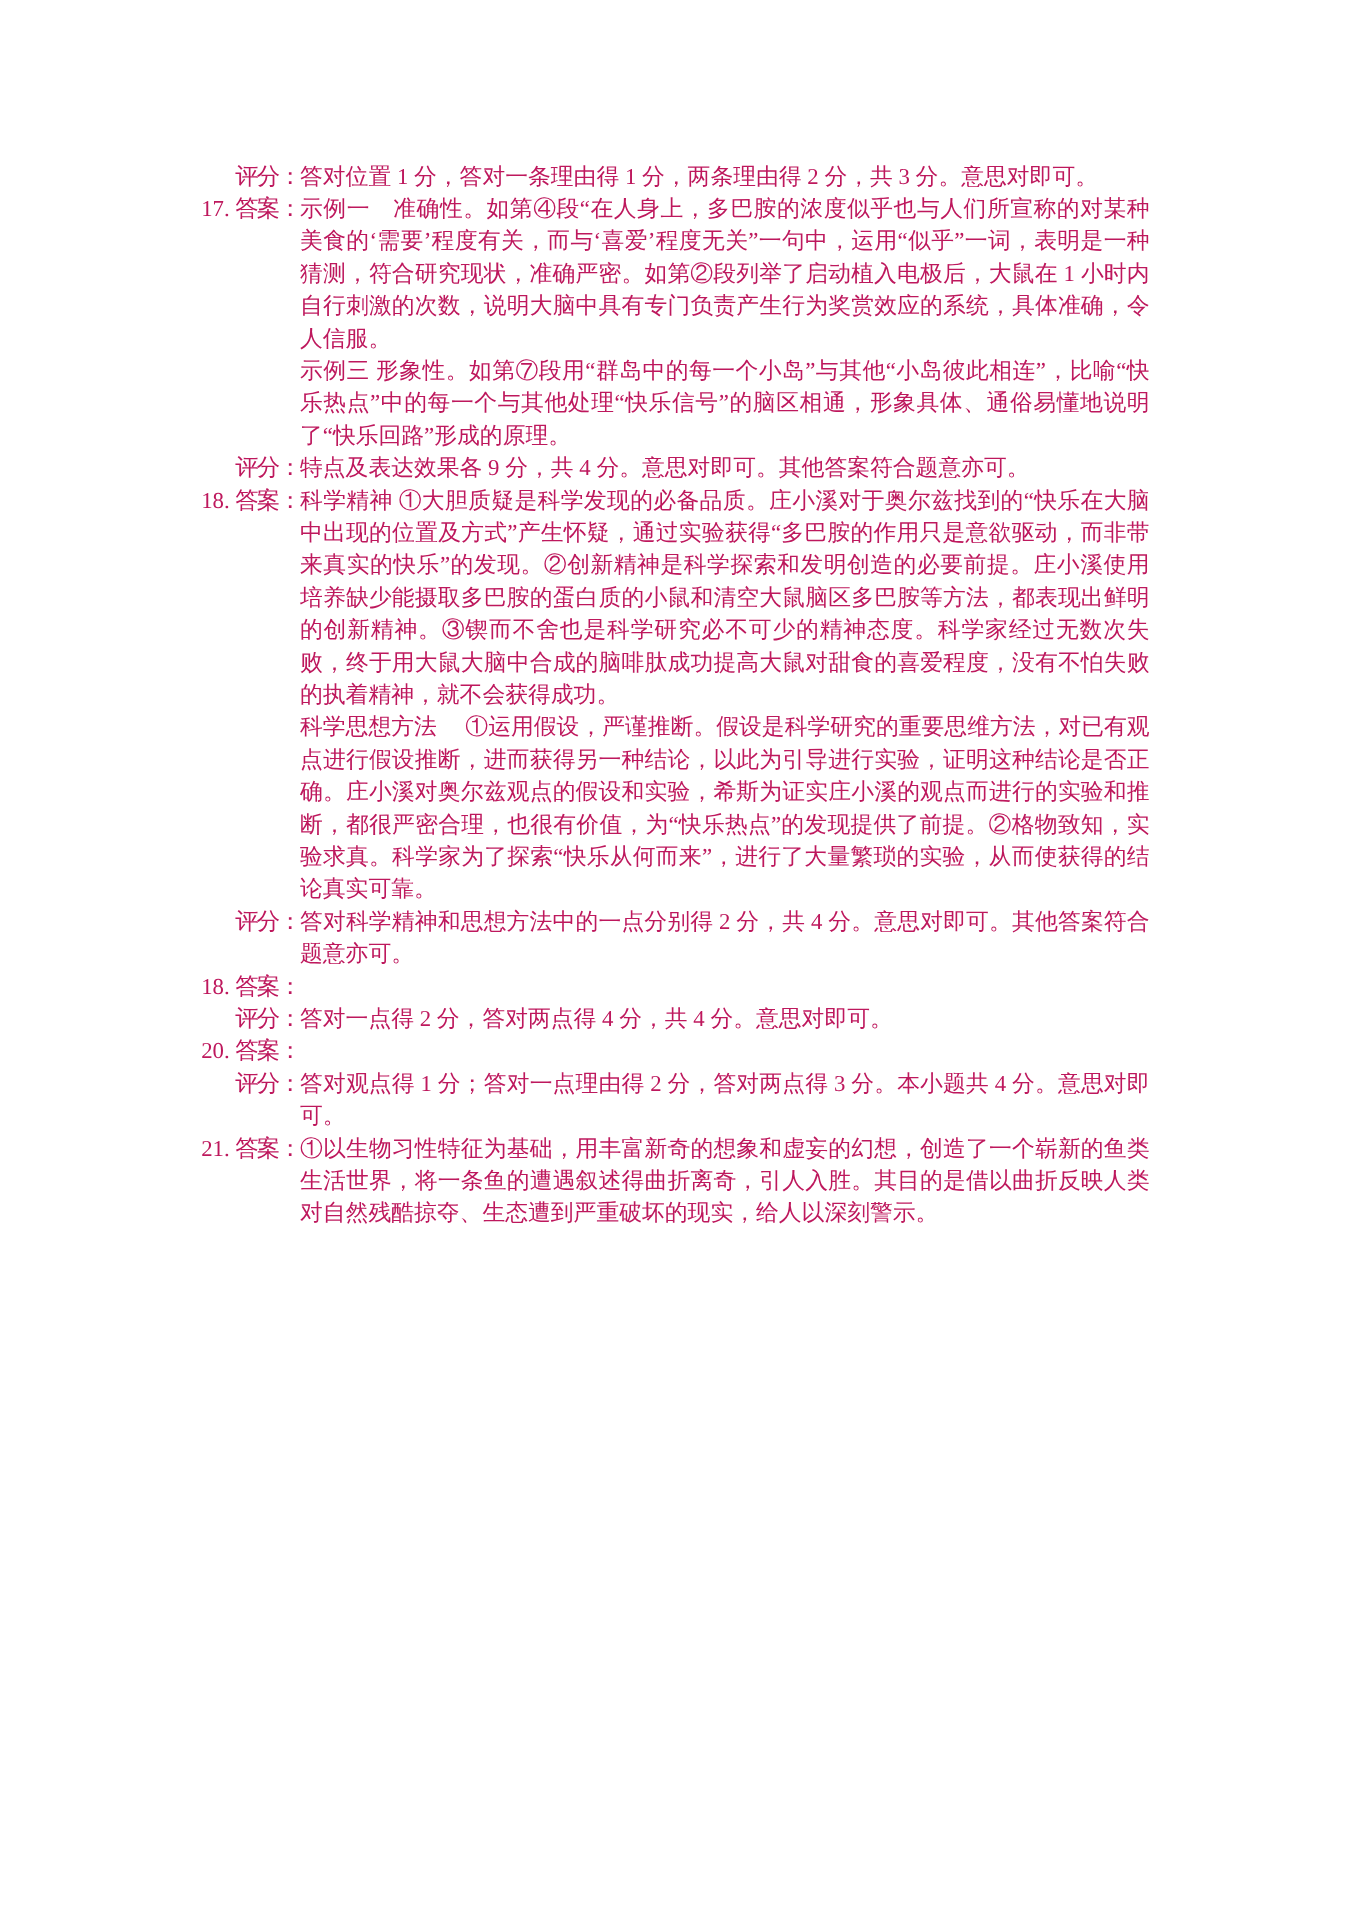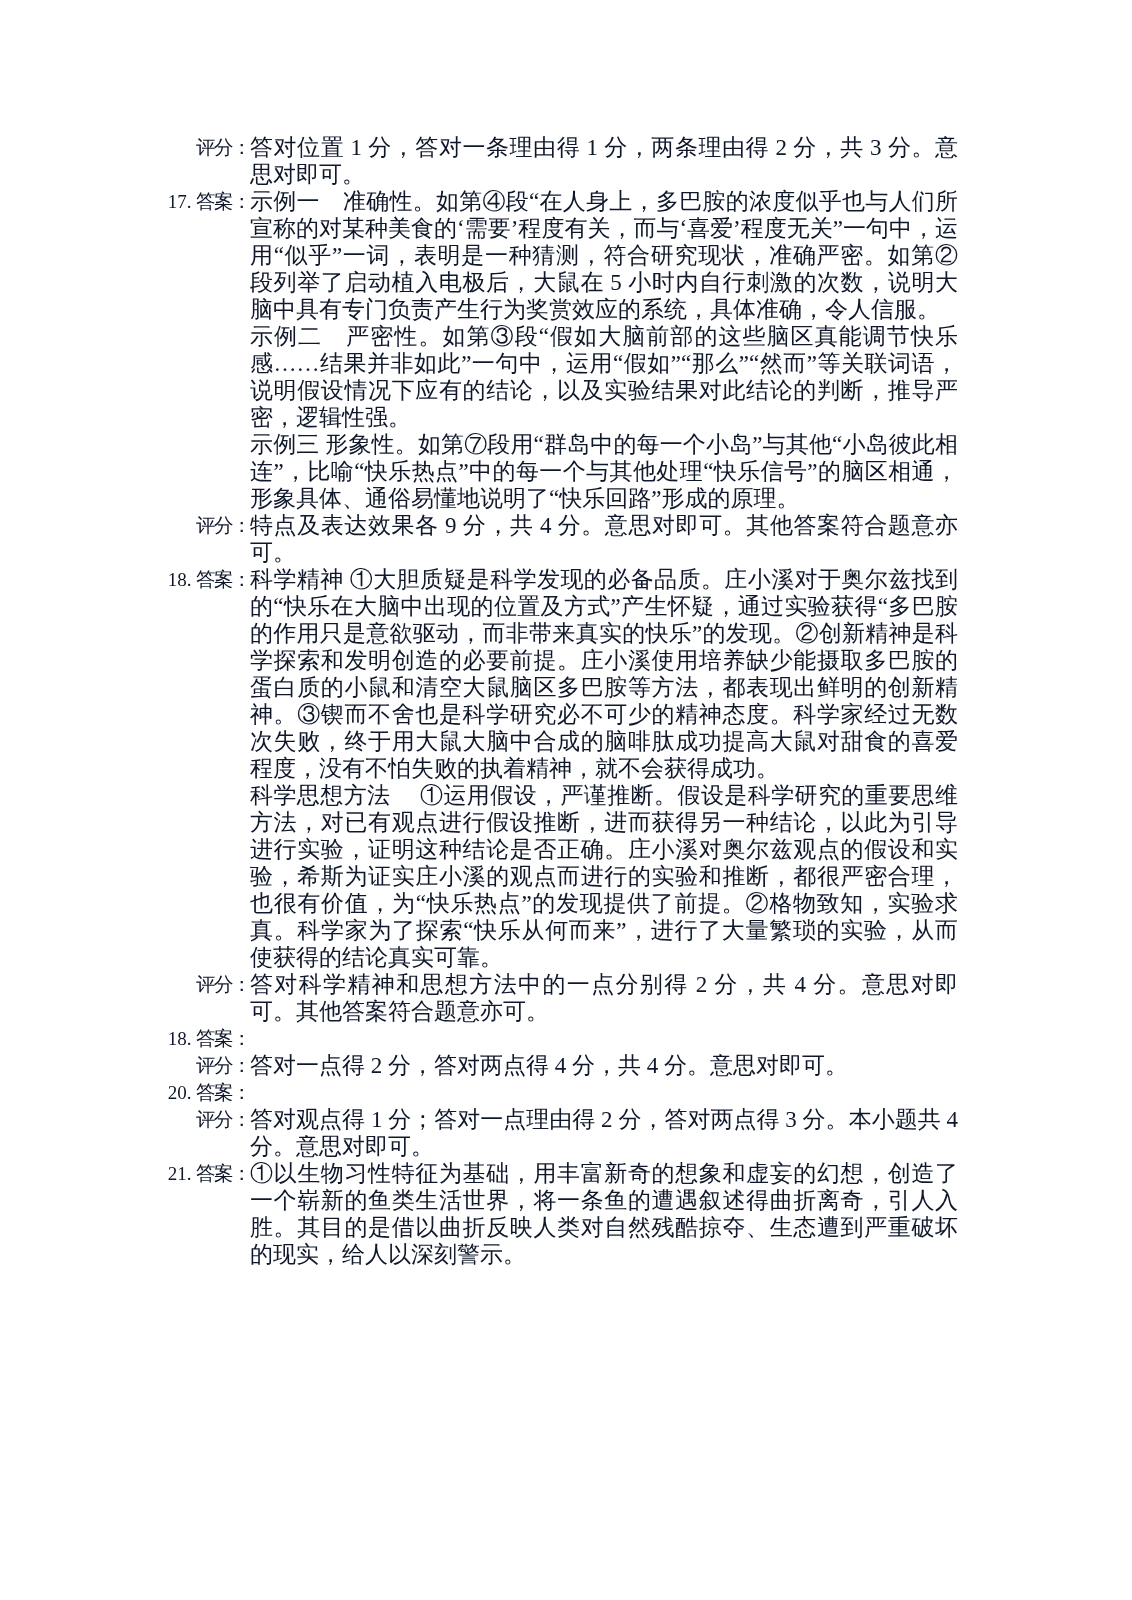--- a/index.html
+++ b/index.html
@@ -7,21 +7,21 @@
     padding: 0;
     background: #ffffff;
   }
   .page {
     position: relative;
     width: 1132px;
     height: 1600px;
     background: #ffffff;
     overflow: hidden;
     font-family: "Liberation Serif", "DejaVu Serif", serif;
-    color: #0f172a;
+    color: #be185d;
   }
   .content {
     position: absolute;
     left: 163px;
     top: 134px;
     width: 795px;
   }
   .row {
     display: flex;
     align-items: flex-start;
@@ -38,21 +38,21 @@
     flex: none;
     width: 54px;
     font-size: 19.5px;
     line-height: 27px;
     letter-spacing: -1.5px;
     white-space: nowrap;
   }
   .body {
     flex: 1;
     min-width: 0;
-    font-size: 23px;
+    font-size: 19px;
     line-height: 27px;
   }
   .para {
     text-align: justify;
     text-align-last: left;
     word-break: break-all;
   }
 </style>
 </head>
 <body>
@@ -63,22 +63,21 @@
         <span class="num"></span>
         <span class="label">评分：</span>
         <div class="body">
           <div class="para">答对位置 1 分，答对一条理由得 1 分，两条理由得 2 分，共 3 分。意思对即可。</div>
         </div>
       </div>
       <div class="row">
         <span class="num">17.</span>
         <span class="label">答案：</span>
         <div class="body">
-          <div class="para">示例一　准确性。如第④段“在人身上，多巴胺的浓度似乎也与人们所宣称的对某种美食的‘需要’程度有关，而与‘喜爱’程度无关”一句中，运用“似乎”一词，表明是一种猜测，符合研究现状，准确严密。如第②段列举了启动植入电极后，大鼠在 5 小时内自行刺激的次数，说明大脑中具有专门负责产生行为奖赏效应的系统，具体准确，令人信服。</div>
-          <div class="para">示例二　严密性。如第③段“假如大脑前部的这些脑区真能调节快乐感……结果并非如此”一句中，运用“假如”“那么”“然而”等关联词语，说明假设情况下应有的结论，以及实验结果对此结论的判断，推导严密，逻辑性强。</div>
+          <div class="para">示例一　准确性。如第④段“在人身上，多巴胺的浓度似乎也与人们所宣称的对某种美食的‘需要’程度有关，而与‘喜爱’程度无关”一句中，运用“似乎”一词，表明是一种猜测，符合研究现状，准确严密。如第②段列举了启动植入电极后，大鼠在 1 小时内自行刺激的次数，说明大脑中具有专门负责产生行为奖赏效应的系统，具体准确，令人信服。</div>
           <div class="para">示例三 形象性。如第⑦段用“群岛中的每一个小岛”与其他“小岛彼此相连”，比喻“快乐热点”中的每一个与其他处理“快乐信号”的脑区相通，形象具体、通俗易懂地说明了“快乐回路”形成的原理。</div>
         </div>
       </div>
       <div class="row">
         <span class="num"></span>
         <span class="label">评分：</span>
         <div class="body">
           <div class="para">特点及表达效果各 9 分，共 4 分。意思对即可。其他答案符合题意亦可。</div>
         </div>
       </div>

